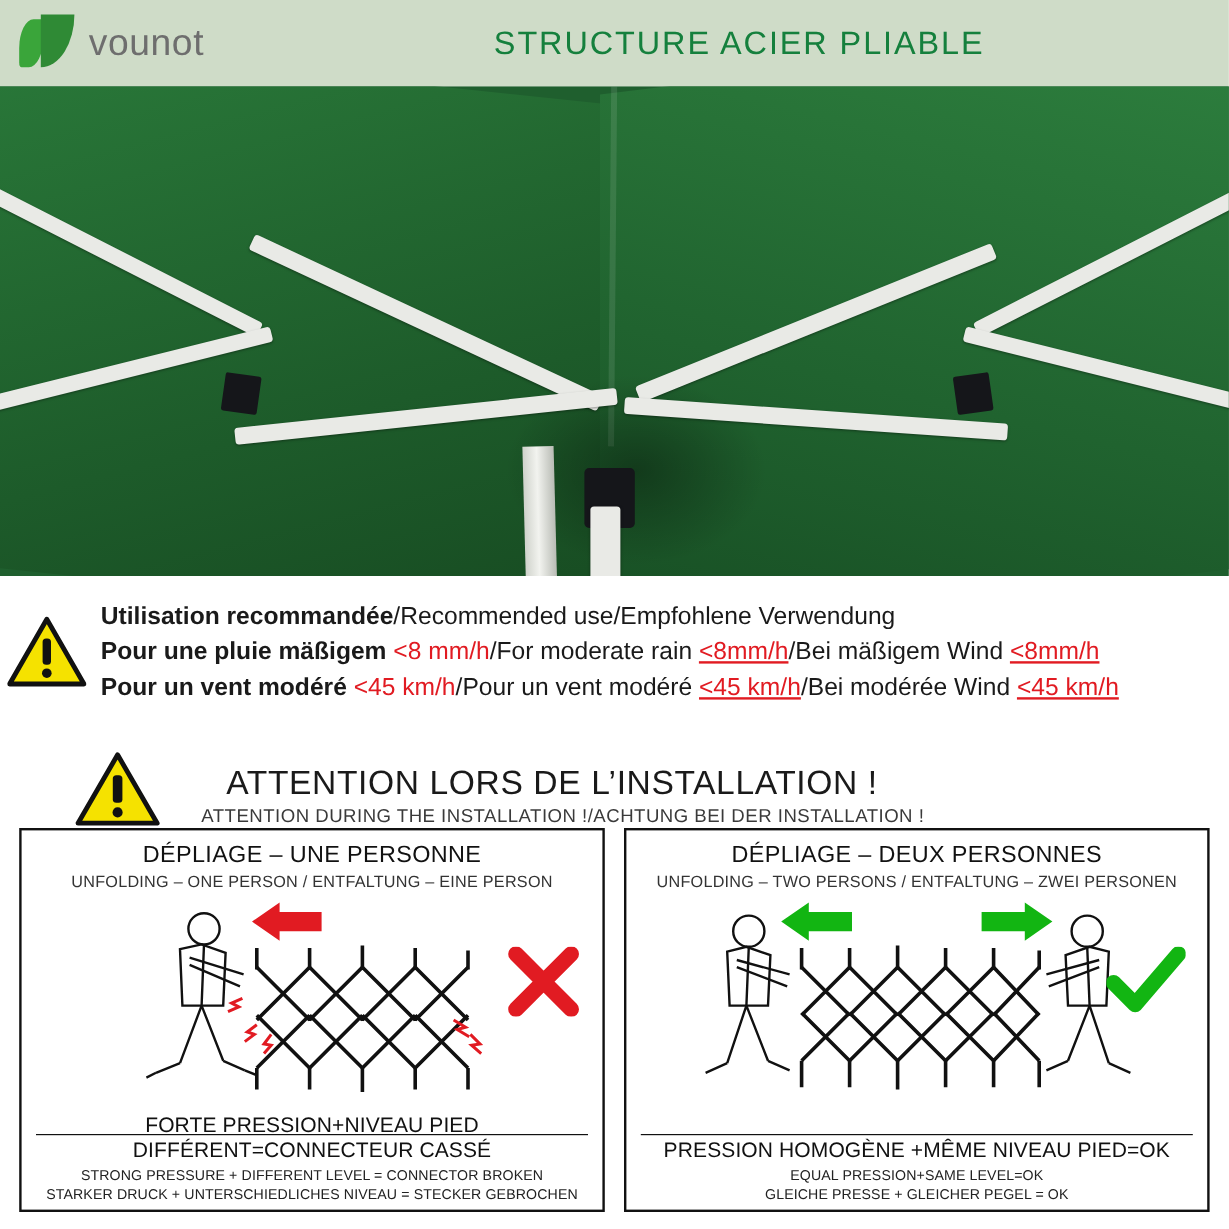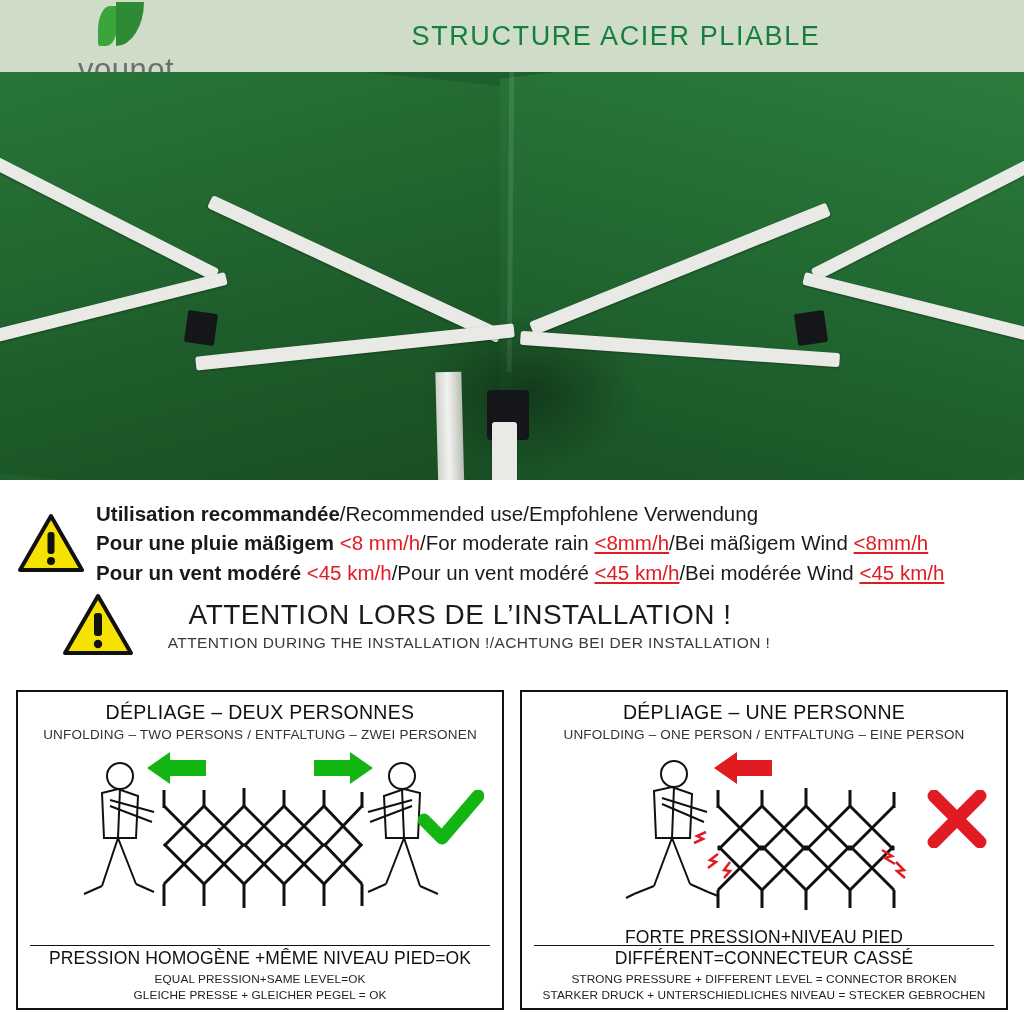--- a/index.html
+++ b/index.html
@@ -25,21 +25,20 @@
     display: flex;
     align-items: center;
   }
   .brand {
     width: 228px;
     height: 72px;
     display: flex;
     align-items: center;
     padding-left: 14px;
     box-sizing: border-box;
-    flex-direction: column;
   }
   .brand-mark {
     width: 50px;
     height: 52px;
     position: relative;
     flex: 0 0 auto;
   }
   .leaf-left {
     position: absolute;
     left: 2px; top: 6px;
@@ -143,45 +142,45 @@
   }
   .tri {
     position: relative;
     display: inline-block;
   }
   .tri svg { display: block; }
 
   .reco-inner {
     display: flex;
     align-items: center;
-    padding-left: 18px;
+    padding-left: 6px;
     height: 126px;
   }
   .reco-text {
     margin-left: 12px;
   }
   .reco-line {
     font-size: 20.5px;
     color: #1a1a1a;
     line-height: 1.42;
     white-space: nowrap;
   }
   .b { font-weight: bold; }
   .red { color: #e11b22; font-weight: normal; }
   .red-n { color: #e11b22; text-decoration: underline; }
   .sep { color: #1a1a1a; }
 
   
   .attention {
     position: absolute;
-    left: 0; top: 584px;
+    left: 0; top: 608px;
     width: 832px;
     height: 82px;
     display: flex;
-    align-items: center;
+    align-items: flex-end;
     justify-content: center;
   }
   .att-text { margin-left: 16px; text-align: center; }
   .att-main {
     font-size: 28px;
     letter-spacing: 0.5px;
     color: #1a1a1a;
   }
   .att-sub {
     font-size: 15.5px;
@@ -339,70 +338,20 @@
   </div>
   <div class="att-text">
     <div class="att-main">ATTENTION LORS DE L’INSTALLATION !</div>
     <div class="att-sub">ATTENTION DURING THE INSTALLATION !/ACHTUNG BEI DER INSTALLATION !</div>
   </div>
 </div>
 
 <div class="panels">
 
   <div class="panel">
-    <div class="panel-title">DÉPLIAGE – DEUX PERSONNES</div>
-    <div class="panel-subtitle">UNFOLDING – TWO PERSONS / ENTFALTUNG – ZWEI PERSONEN</div>
-
-    <div class="panel-figure">
-      <svg width="484" height="180" viewBox="0 0 484 180">
-
-        <g>
-          <polygon points="188,14 152,14 152,6 129,22 152,38 152,30 188,30" fill="#12b512"></polygon>
-          <polygon points="296,14 332,14 332,6 355,22 332,38 332,30 296,30" fill="#12b512"></polygon>
-        </g>
-
-        <g stroke="#111" stroke-width="2" fill="none">
-          <circle cx="102" cy="30" r="13"></circle>
-          <path d="M102 43 L100 92 M100 92 L84 140 M100 92 L118 138"></path>
-          <path d="M84 140 L66 148 M118 138 L136 146"></path>
-          <path d="M92 54 L136 66 M92 60 L134 76"></path>
-          <path d="M84 47 L100 43 L120 50 L118 92 L86 92 Z"></path>
-        </g>
-
-        <g stroke="#111" stroke-width="2" fill="none">
-          <circle cx="384" cy="30" r="13"></circle>
-          <path d="M384 43 L386 92 M386 92 L402 140 M386 92 L368 138"></path>
-          <path d="M402 140 L420 148 M368 138 L350 146"></path>
-          <path d="M394 54 L350 66 M394 60 L352 76"></path>
-          <path d="M366 50 L386 43 L402 47 L400 92 L368 92 Z"></path>
-        </g>
-
-        <g stroke="#111" stroke-width="3" fill="none">
-          <path d="M146 60 L186 100 M186 60 L146 100 M186 60 L226 100 M226 60 L186 100 M226 60 L266 100 M266 60 L226 100 M266 60 L306 100 M306 60 L266 100 M306 60 L344 100 M344 60 L306 100"></path>
-          <path d="M146 98 L186 138 M186 98 L146 138 M186 98 L226 138 M226 98 L186 138 M226 98 L266 138 M266 98 L226 138 M266 98 L306 138 M306 98 L266 138 M306 98 L344 138 M344 98 L306 138"></path>
-          <path d="M146 44 L146 62 M186 44 L186 62 M226 42 L226 62 M266 44 L266 62 M306 44 L306 62 M344 46 L344 62"></path>
-          <path d="M146 138 L146 160 M186 138 L186 160 M226 138 L226 162 M266 138 L266 160 M306 138 L306 160 M344 138 L344 160"></path>
-        </g>
-      </svg>
-      <div class="mark">
-        <svg width="66" height="58" viewBox="0 0 66 58">
-          <path d="M6 30 L24 48 L60 6" stroke="#12b512" stroke-width="13" fill="none" stroke-linecap="round" stroke-linejoin="round"></path>
-        </svg>
-      </div>
-    </div>
-
-    <div class="divider-line"></div>
-    <div class="panel-footer">
-      <div class="foot-main">PRESSION HOMOGÈNE +MÊME NIVEAU PIED=OK</div>
-      <div class="foot-sub">EQUAL PRESSION+SAME LEVEL=OK</div>
-      <div class="foot-sub2">GLEICHE PRESSE + GLEICHER PEGEL = OK</div>
-    </div>
-  </div>
-
-  <div class="panel">
     <div class="panel-title">DÉPLIAGE – UNE PERSONNE</div>
     <div class="panel-subtitle">UNFOLDING – ONE PERSON / ENTFALTUNG – EINE PERSON</div>
 
     <div class="panel-figure">
       <svg width="484" height="180" viewBox="0 0 484 180">
 
         <g>
           <polygon points="250,14 215,14 215,6 192,22 215,38 215,30 250,30" fill="#e11b22"></polygon>
         </g>
 
@@ -438,13 +387,63 @@
     </div>
 
     <div class="divider-line"></div>
     <div class="panel-footer">
       <div class="foot-main">FORTE PRESSION+NIVEAU PIED DIFFÉRENT=CONNECTEUR CASSÉ</div>
       <div class="foot-sub">STRONG PRESSURE + DIFFERENT LEVEL = CONNECTOR BROKEN</div>
       <div class="foot-sub2">STARKER DRUCK + UNTERSCHIEDLICHES NIVEAU = STECKER GEBROCHEN</div>
     </div>
   </div>
 
+  <div class="panel">
+    <div class="panel-title">DÉPLIAGE – DEUX PERSONNES</div>
+    <div class="panel-subtitle">UNFOLDING – TWO PERSONS / ENTFALTUNG – ZWEI PERSONEN</div>
+
+    <div class="panel-figure">
+      <svg width="484" height="180" viewBox="0 0 484 180">
+
+        <g>
+          <polygon points="188,14 152,14 152,6 129,22 152,38 152,30 188,30" fill="#12b512"></polygon>
+          <polygon points="296,14 332,14 332,6 355,22 332,38 332,30 296,30" fill="#12b512"></polygon>
+        </g>
+
+        <g stroke="#111" stroke-width="2" fill="none">
+          <circle cx="102" cy="30" r="13"></circle>
+          <path d="M102 43 L100 92 M100 92 L84 140 M100 92 L118 138"></path>
+          <path d="M84 140 L66 148 M118 138 L136 146"></path>
+          <path d="M92 54 L136 66 M92 60 L134 76"></path>
+          <path d="M84 47 L100 43 L120 50 L118 92 L86 92 Z"></path>
+        </g>
+
+        <g stroke="#111" stroke-width="2" fill="none">
+          <circle cx="384" cy="30" r="13"></circle>
+          <path d="M384 43 L386 92 M386 92 L402 140 M386 92 L368 138"></path>
+          <path d="M402 140 L420 148 M368 138 L350 146"></path>
+          <path d="M394 54 L350 66 M394 60 L352 76"></path>
+          <path d="M366 50 L386 43 L402 47 L400 92 L368 92 Z"></path>
+        </g>
+
+        <g stroke="#111" stroke-width="3" fill="none">
+          <path d="M146 60 L186 100 M186 60 L146 100 M186 60 L226 100 M226 60 L186 100 M226 60 L266 100 M266 60 L226 100 M266 60 L306 100 M306 60 L266 100 M306 60 L344 100 M344 60 L306 100"></path>
+          <path d="M146 98 L186 138 M186 98 L146 138 M186 98 L226 138 M226 98 L186 138 M226 98 L266 138 M266 98 L226 138 M266 98 L306 138 M306 98 L266 138 M306 98 L344 138 M344 98 L306 138"></path>
+          <path d="M146 44 L146 62 M186 44 L186 62 M226 42 L226 62 M266 44 L266 62 M306 44 L306 62 M344 46 L344 62"></path>
+          <path d="M146 138 L146 160 M186 138 L186 160 M226 138 L226 162 M266 138 L266 160 M306 138 L306 160 M344 138 L344 160"></path>
+        </g>
+      </svg>
+      <div class="mark">
+        <svg width="66" height="58" viewBox="0 0 66 58">
+          <path d="M6 30 L24 48 L60 6" stroke="#12b512" stroke-width="13" fill="none" stroke-linecap="round" stroke-linejoin="round"></path>
+        </svg>
+      </div>
+    </div>
+
+    <div class="divider-line"></div>
+    <div class="panel-footer">
+      <div class="foot-main">PRESSION HOMOGÈNE +MÊME NIVEAU PIED=OK</div>
+      <div class="foot-sub">EQUAL PRESSION+SAME LEVEL=OK</div>
+      <div class="foot-sub2">GLEICHE PRESSE + GLEICHER PEGEL = OK</div>
+    </div>
+  </div>
+
 </div>
 
 </body></html>

